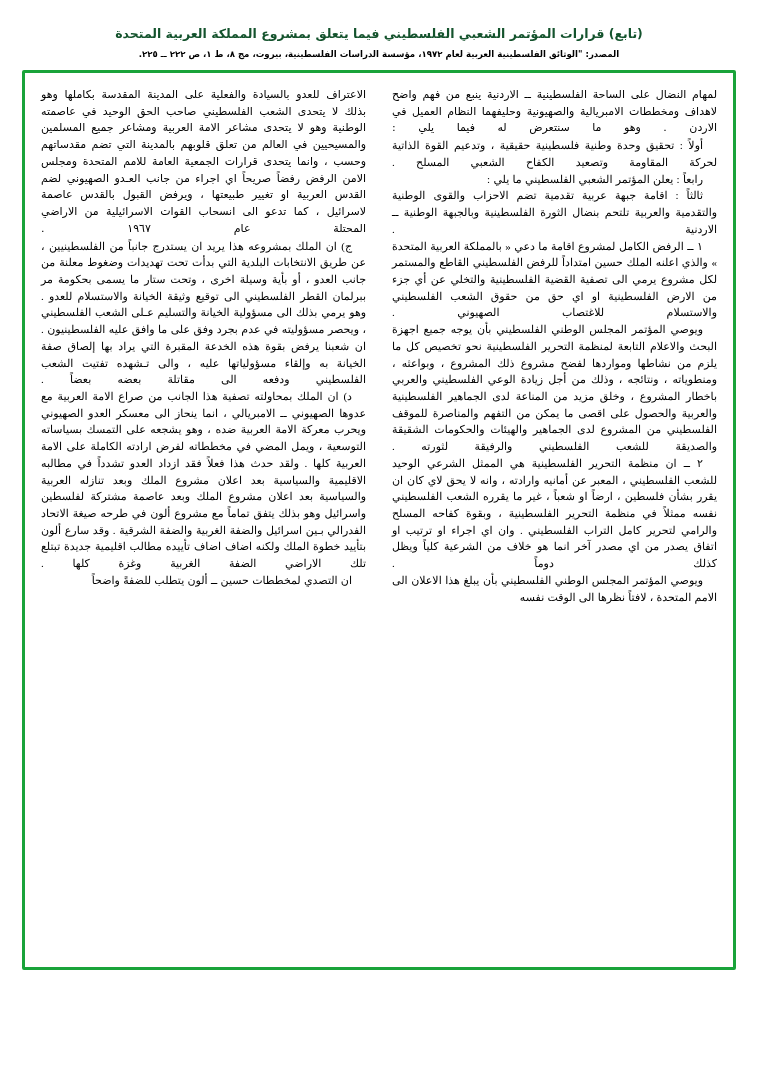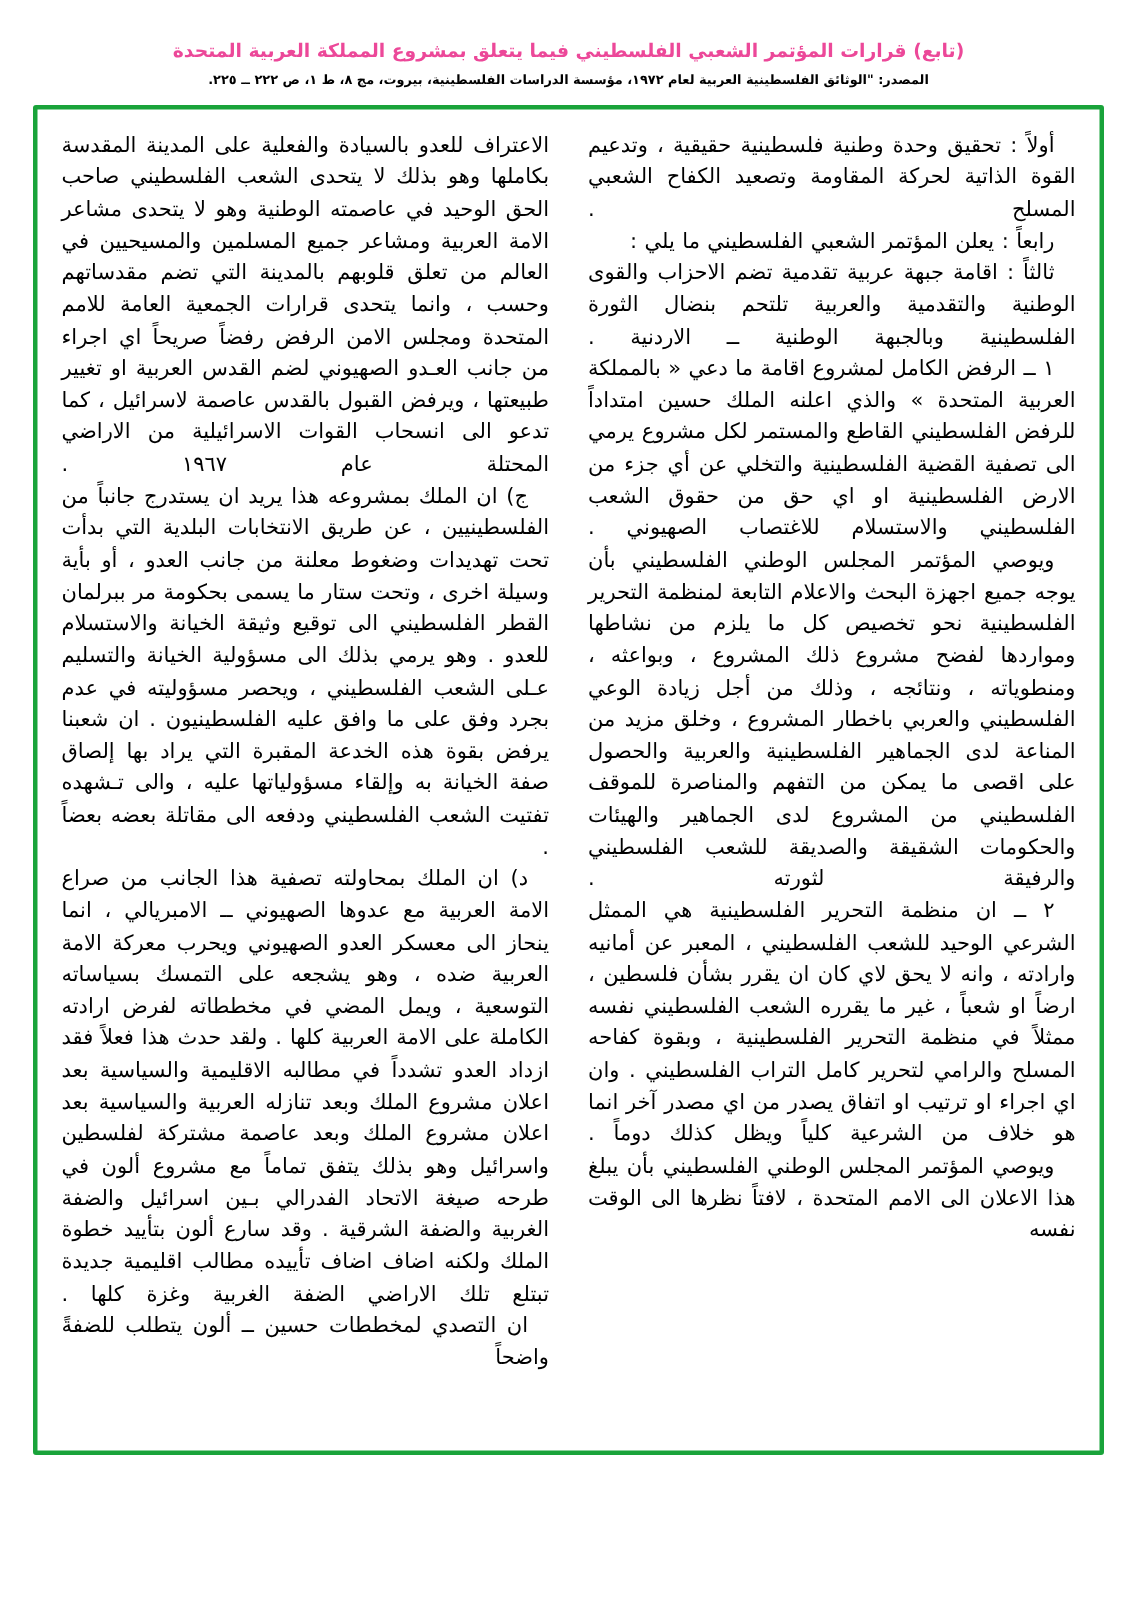--- a/index.html
+++ b/index.html
@@ -20,21 +20,21 @@
     height: 1078px;
     box-sizing: border-box;
     padding: 18px 22px 0 22px;
     position: relative;
   }
   .doc-title {
     text-align: center;
     font-weight: bold;
     font-size: 12.5px;
     line-height: 1.35;
-    color: #ec4899;
+    color: #14532d;
     margin: 8px 0 6px 0;
     letter-spacing: 0;
   }
   .doc-source {
     text-align: center;
     font-weight: bold;
     font-size: 8.6px;
     line-height: 1.3;
     color: #000000;
     margin: 0 0 10px 0;
@@ -53,46 +53,48 @@
     gap: 26px;
     height: 100%;
     box-sizing: border-box;
   }
   .col {
     flex: 1 1 0;
     min-width: 0;
   }
   .col p {
     margin: 0 0 0 0;
-    font-size: 14px;
+    font-size: 11px;
     line-height: 1.52;
     text-align: justify;
     text-align-last: justify;
     font-family: "DejaVu Sans", sans-serif;
     word-spacing: 0.5px;
   }
   .col p.indent {
     text-indent: 14px;
+    font-family: Liberation Serif, serif;
   }
   .col p.last {
     text-align-last: right;
   }
 </style>
 </head>
 <body>
 
 <div class="page">
 
   <div class="doc-title">(تابع) قرارات المؤتمر الشعبي الفلسطيني فيما يتعلق بمشروع المملكة العربية المتحدة</div>
   <div class="doc-source">المصدر: "الوثائق الفلسطينية العربية لعام ١٩٧٢، مؤسسة الدراسات الفلسطينية، بيروت، مج ٨، ط ١، ص ٢٢٢ ــ ٢٢٥.</div>
 
   <div class="frame">
     <div class="columns">
 
       <div class="col">
+        <p>لمهام النضال على الساحة الفلسطينية ــ الاردنية ينبع من فهم واضح لاهداف ومخططات الامبريالية والصهيونية وحليفهما النظام العميل في الاردن . وهو ما سنتعرض له فيما يلي :</p>
         <p class="indent">أولاً : تحقيق وحدة وطنية فلسطينية حقيقية ، وتدعيم القوة الذاتية لحركة المقاومة وتصعيد الكفاح الشعبي المسلح .</p>
         <p class="indent last">رابعاً : يعلن المؤتمر الشعبي الفلسطيني ما يلي :</p>
         <p class="indent">ثالثاً : اقامة جبهة عربية تقدمية تضم الاحزاب والقوى الوطنية والتقدمية والعربية تلتحم بنضال الثورة الفلسطينية وبالجبهة الوطنية ــ الاردنية .</p>
         <p class="indent">١ ــ الرفض الكامل لمشروع اقامة ما دعي « بالمملكة العربية المتحدة » والذي اعلنه الملك حسين امتداداً للرفض الفلسطيني القاطع والمستمر لكل مشروع يرمي الى تصفية القضية الفلسطينية والتخلي عن أي جزء من الارض الفلسطينية او اي حق من حقوق الشعب الفلسطيني والاستسلام للاغتصاب الصهيوني .</p>
         <p class="indent">ويوصي المؤتمر المجلس الوطني الفلسطيني بأن يوجه جميع اجهزة البحث والاعلام التابعة لمنظمة التحرير الفلسطينية نحو تخصيص كل ما يلزم من نشاطها ومواردها لفضح مشروع ذلك المشروع ، وبواعثه ، ومنطوياته ، ونتائجه ، وذلك من أجل زيادة الوعي الفلسطيني والعربي باخطار المشروع ، وخلق مزيد من المناعة لدى الجماهير الفلسطينية والعربية والحصول على اقصى ما يمكن من التفهم والمناصرة للموقف الفلسطيني من المشروع لدى الجماهير والهيئات والحكومات الشقيقة والصديقة للشعب الفلسطيني والرفيقة لثورته .</p>
         <p class="indent">٢ ــ ان منظمة التحرير الفلسطينية هي الممثل الشرعي الوحيد للشعب الفلسطيني ، المعبر عن أمانيه وارادته ، وانه لا يحق لاي كان ان يقرر بشأن فلسطين ، ارضاً او شعباً ، غير ما يقرره الشعب الفلسطيني نفسه ممثلاً في منظمة التحرير الفلسطينية ، وبقوة كفاحه المسلح والرامي لتحرير كامل التراب الفلسطيني . وان اي اجراء او ترتيب او اتفاق يصدر من اي مصدر آخر انما هو خلاف من الشرعية كلياً ويظل كذلك دوماً .</p>
         <p class="indent last">ويوصي المؤتمر المجلس الوطني الفلسطيني بأن يبلغ هذا الاعلان الى الامم المتحدة ، لافتاً نظرها الى الوقت نفسه</p>
       </div>
 
       <div class="col">

